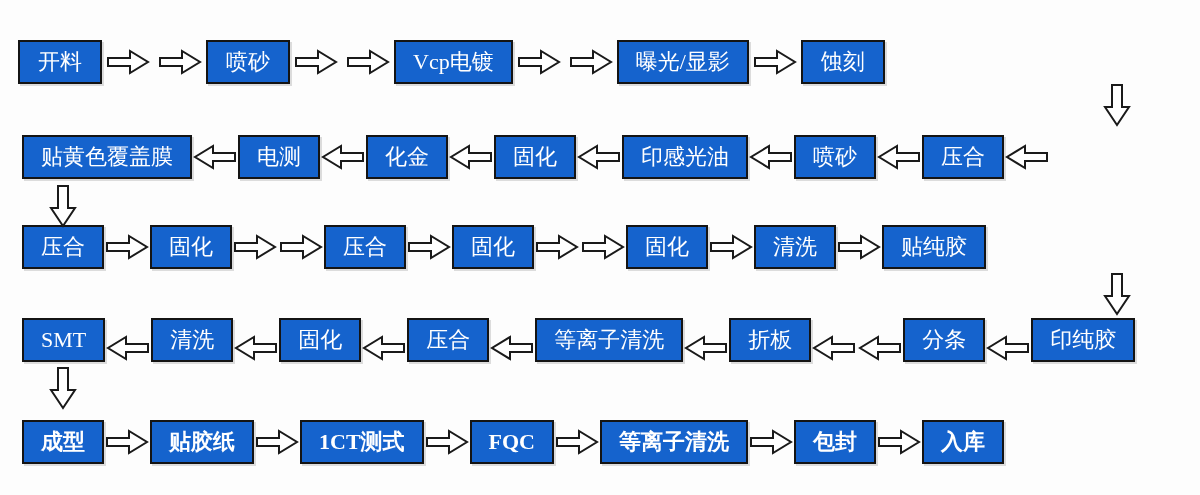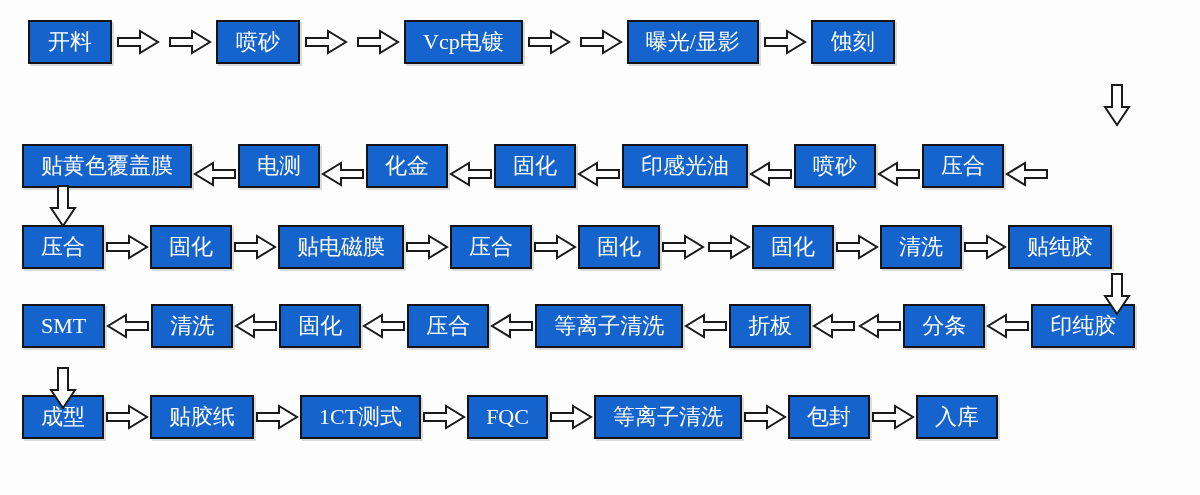--- a/index.html
+++ b/index.html
@@ -15,25 +15,25 @@
     font-family:"Liberation Serif","DejaVu Serif",serif;
     overflow:hidden;
   }
   .flow-row{
     position:absolute;
     left:0;
     display:flex;
     align-items:center;
     padding-left:22px;
   }
-  .row-0{top:20px;padding-left:28px;}
-  .row-1{top:126px;height:62px;align-items:flex-end;}
+  .row-0{top:40px;padding-left:18px;}
+  .row-1{top:126px;height:62px;}
   .row-2{top:225px;}
-  .row-3{top:304px;}
-  .row-4{top:395px;}
+  .row-3{top:318px;align-items:flex-end;}
+  .row-4{top:420px;font-weight:bold;}
   .step{
     box-sizing:border-box;
     min-width:80px;
     min-height:44px;
     background:var(--blue);
     border:2px solid var(--border);
     color:#ffffff;
     display:flex;
     align-items:center;
     justify-content:center;
@@ -158,21 +158,20 @@
         <svg width="44" height="28" viewBox="0 0 44 28">
           <polygon points="2,10 24,10 24,3 42,14 24,25 24,18 2,18" fill="#ffffff" stroke="#1a1a1a" stroke-width="2"></polygon>
         </svg>
       </div>
       <div class="step">固化</div>
       <div class="harrow">
         <svg width="44" height="28" viewBox="0 0 44 28">
           <polygon points="2,10 24,10 24,3 42,14 24,25 24,18 2,18" fill="#ffffff" stroke="#1a1a1a" stroke-width="2"></polygon>
         </svg>
       </div>
-      <div class="step">贴电磁膜</div>
       <div class="harrow">
         <svg width="44" height="28" viewBox="0 0 44 28">
           <polygon points="2,10 24,10 24,3 42,14 24,25 24,18 2,18" fill="#ffffff" stroke="#1a1a1a" stroke-width="2"></polygon>
         </svg>
       </div>
       <div class="step">压合</div>
       <div class="harrow">
         <svg width="44" height="28" viewBox="0 0 44 28">
           <polygon points="2,10 24,10 24,3 42,14 24,25 24,18 2,18" fill="#ffffff" stroke="#1a1a1a" stroke-width="2"></polygon>
         </svg>

